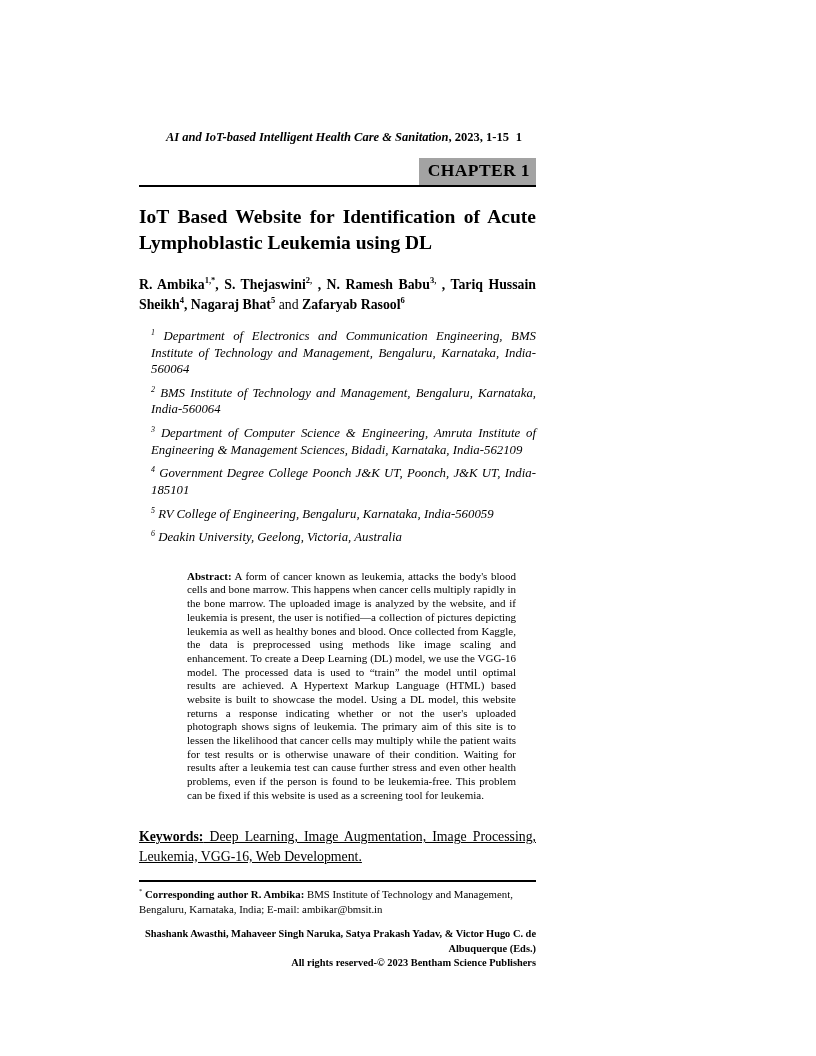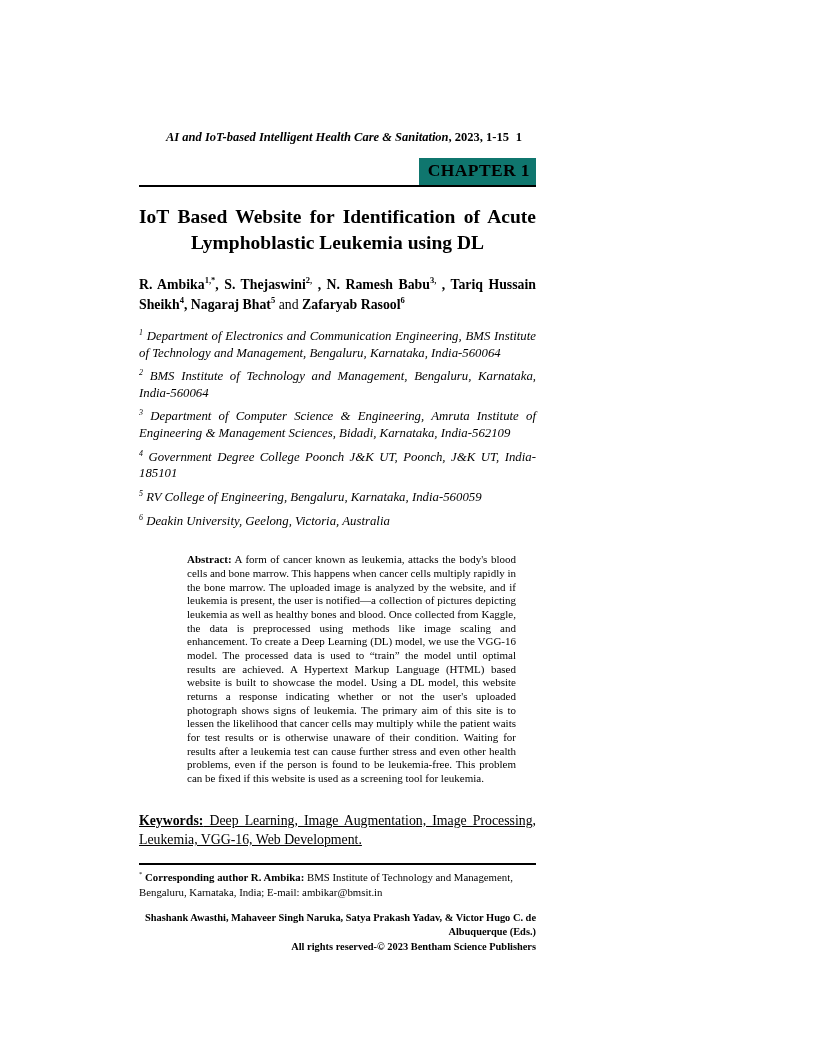--- a/index.html
+++ b/index.html
@@ -43,21 +43,21 @@
     padding: 1px 6px 2px 9px;
     letter-spacing: 0.4px;
   }
   
   .title {
     margin-top: 17px;
     font-size: 19.5px;
     font-weight: bold;
     line-height: 1.33;
   }
-  .title .tline { display: block; text-align: center; }
+  .title .tline { display: block; }
   .title .tline.just { text-align: justify; text-align-last: justify; }
   
   .authors {
     margin-top: 20px;
     font-size: 13.8px;
     font-weight: bold;
     text-align: justify;
     line-height: 1.4;
   }
   .authors .normal-weight { font-weight: normal; }
@@ -66,21 +66,21 @@
     line-height: 0;
     vertical-align: super;
   }
   
   .affiliations { margin-top: 9px; }
   .affil {
     font-style: italic;
     font-size: 12.8px;
     text-align: justify;
     line-height: 1.3;
-    margin: 0 0 7px 0;
+    margin: 0 0 7px 12px;
   }
   
   .abstract {
     margin: 24px 20px 0 48px;
     font-size: 11px;
     text-align: justify;
     line-height: 1.245;
   }
   .abstract .lbl { font-weight: bold; }
   
@@ -116,21 +116,21 @@
 <body>
 
 <div class="sheet">
 
   <div class="running-header">
     <span class="journal">AI and IoT-based Intelligent Health Care &amp; Sanitation</span><span>, 2023, 1-15</span>
     <span class="pagenum">1</span>
   </div>
 
   <div class="chapter-row">
-    <span class="chapter-badge" style="background: #0f766e;">CHAPTER 1</span>
+    <span class="chapter-badge" style="background: #a3a3a3;">CHAPTER 1</span>
   </div>
 
   <h1 class="title" style="margin:17px 0 0 0;">
     <span class="tline just">IoT Based Website for Identification of Acute</span>
     <span class="tline">Lymphoblastic Leukemia using DL</span>
   </h1>
 
   <p class="authors"><span><span>R. Ambika</span><sup>1,*</sup></span><span>, </span><span><span>S. Thejaswini</span><sup>2,</sup></span><span> , </span><span><span>N. Ramesh Babu</span><sup>3,</sup></span><span> , </span><span><span>Tariq Hussain Sheikh</span><sup>4</sup></span><span>, </span><span><span>Nagaraj Bhat</span><sup>5</sup></span><span class="normal-weight"> and </span><span><span>Zafaryab Rasool</span><sup>6</sup></span></p>
 
   <div class="affiliations">

